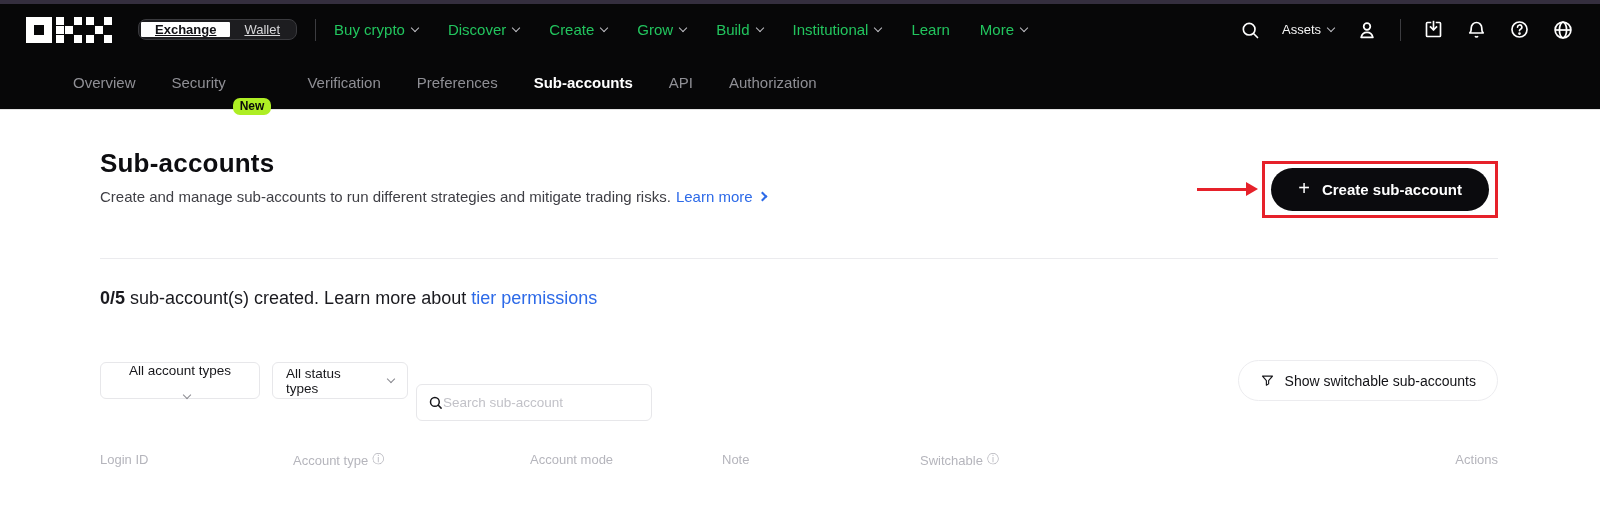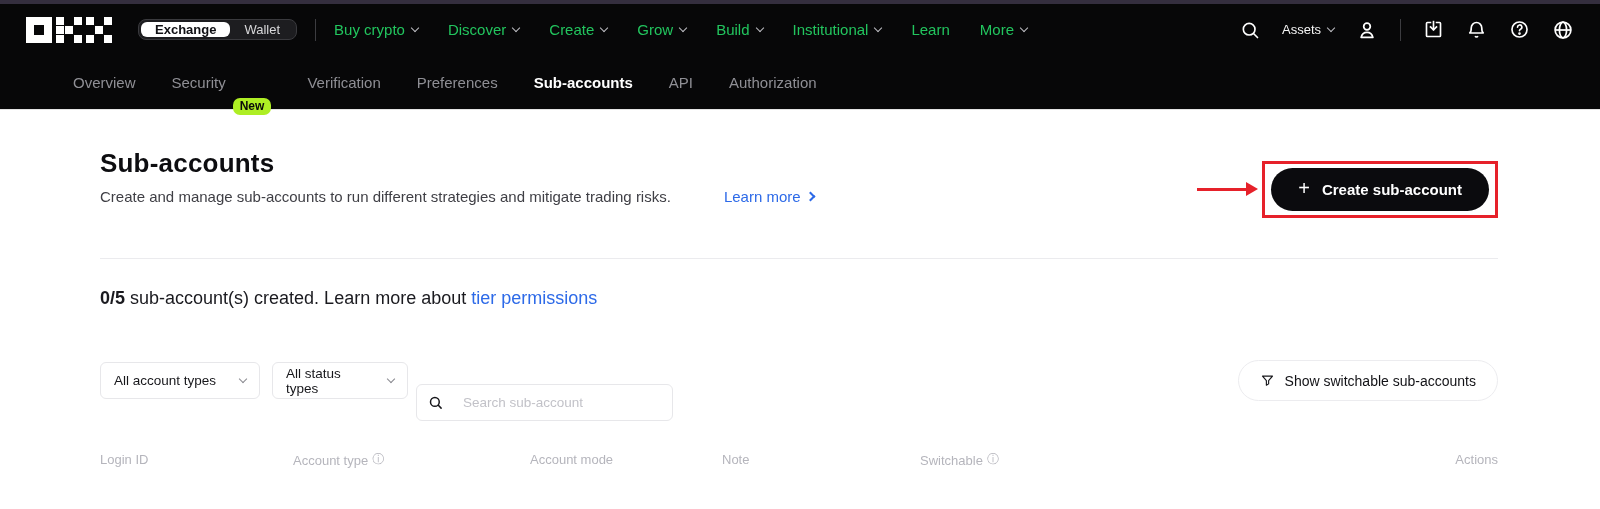--- a/index.html
+++ b/index.html
@@ -11,21 +11,21 @@
 
   
   .topbar { height:51px; background:#070708; display:flex; align-items:center; padding:0 26px; color:#f5f5f5; }
   .logo { display:flex; align-items:center; gap:4px; cursor:pointer; }
   .glyph { width:26px; height:26px; }
   .glyph-o { border:8px solid #fff; background:transparent; }
   .glyph-grid { display:grid; grid-template-columns:repeat(3,8px); grid-template-rows:repeat(3,8px); gap:1px; }
   .cell { background:transparent; } .cell.on { background:#fff; }
 
   .seg-toggle { margin-left:26px; display:flex; background:#1d1d20; border:1px solid #3a3a3e; border-radius:8px; padding:2px; font-size:13px; }
-  .seg { padding:0 14px; border-radius:6px; color:#d8d8da; cursor:pointer; }
+  .seg { padding:0 14px; border-radius:1px; color:#d8d8da; cursor:pointer;text-decoration:underline; }
   .seg.active { background:#fff; color:#101014; font-weight:600; }
 
   .vdiv-dark { width:1px; height:22px; background:#3c3c40; margin:0 18px; }
 
   .topnav { display:flex; align-items:center; gap:30px; font-size:15px; }
   .topnav-item { display:flex; align-items:center; color:#22c55e; cursor:pointer; white-space:nowrap; }
   .chev { display:inline-block; width:6px; height:6px; border-right:1.6px solid #bdbdc2; border-bottom:1.6px solid #bdbdc2; transform:rotate(45deg); margin-left:7px; margin-top:-3px; }
 
   .topbar-right { margin-left:auto; display:flex; align-items:center; gap:22px; }
   .icon-btn { display:flex; align-items:center; color:#fff; cursor:pointer; }
@@ -36,43 +36,43 @@
   .subnav { height:55px; background:#070708; display:flex; align-items:center; gap:36px; padding:0 73px; font-size:15px; border-bottom:1px solid #e3e3e3; }
   .subnav-item { color:#8f8f95; cursor:pointer; display:flex; align-items:center; gap:7px; white-space:nowrap; }
   .subnav-item.active { color:#ffffff; font-weight:700; }
   .badge-new { background:#aeee24; color:#0a0a0a; font-size:12px; font-weight:700; padding:2px 7px 3px; border-radius:7px; line-height:1;margin-top:48px; }
 
   
   .main { background:#fff; padding:0 102px 0 100px; }
   .page-head { display:flex; justify-content:space-between; align-items:flex-start; }
   .title-block { margin-top:38px; }
   .page-title { font-size:26px; font-weight:700; color:#0d0d10; letter-spacing:.2px; }
-  .page-desc { margin-top:9px; font-size:15px; color:#3f3f45; display:flex; align-items:flex-end;gap:48px; }
+  .page-desc { margin-top:9px; font-size:15px; color:#3f3f45; display:flex; align-items:flex-end; }
   .link { color:#2d6ae8; cursor:pointer; }
   .desc-link { margin-left:5px; display:flex; align-items:center; gap:6px; }
   .chev-right { display:inline-block; width:7px; height:7px; border-top:2px solid #2d6ae8; border-right:2px solid #2d6ae8; transform:rotate(45deg); }
 
   .annotation { display:flex; align-items:center; gap:15px; margin-top:51px; }
   .arrow { position:relative; width:50px; height:3px; background:#e6212a; }
   .arrow::after { content:""; position:absolute; right:-11px; top:-6px; border-left:12px solid #e6212a; border-top:7.5px solid transparent; border-bottom:7.5px solid transparent; }
   .red-box { border:3px solid #e6212a; padding:4px 6px; }
   .create-btn { background:#0b0b0e; color:#fff; border:none; border-radius:22px; height:43px; padding:0 27px; display:flex; align-items:center; gap:12px; font-size:15px; font-weight:600; cursor:pointer; font-family:inherit; }
   .plus { font-size:20px; font-weight:400; margin-top:-2px; }
 
   .divider { margin-top:40px; border-top:1px solid #ebebee; }
 
   .summary { padding-top:29px; font-size:18px; color:#1a1a1f; }
   .summary b { font-weight:700; }
 
   .filter-row { margin-top:31px; display:flex; align-items:center; }
   .select { height:37px; border:1px solid #e7e7ea; border-radius:6px; display:flex; align-items:center; justify-content:space-between; padding:0 13px; font-size:13.5px; color:#17171b; cursor:pointer; background:#fff; }
   .select .chev { border-color:#8a8a90; margin-left:14px; }
-  .sel-account { width:160px; margin-right:12px; }
+  .sel-account { width:160px; margin-right:12px;flex-direction:column; }
   .sel-status { width:136px; margin-right:8px; }
-  .search-box { width:257px; height:37px; border:1px solid #e7e7ea; border-radius:6px; display:flex; align-items:center; padding:0 11px; gap:20px; background:#fff;margin-top:44px; }
+  .search-box { width:236px; height:37px; border:1px solid #e7e7ea; border-radius:6px; display:flex; align-items:center; padding:0 11px; gap:0; background:#fff;margin-top:44px; }
   .search-box input { border:none; outline:none; font-size:13.5px; color:#17171b; width:100%; font-family:inherit; }
   .search-box input::placeholder { color:#c2c2c8; }
   .pill-btn { margin-left:auto; height:41px; border:1px solid #ececef; border-radius:21px; background:#fff; display:flex; align-items:center; gap:10px; padding:0 21px; font-size:14px; color:#121216; cursor:pointer; font-family:inherit; }
 
   .table-head { margin-top:30px; display:grid; grid-template-columns:193px 237px 192px 198px 1fr auto; font-size:13px; color:#b5b5bc; align-items:center; }
   .th { display:flex; align-items:flex-end; gap:4px; white-space:nowrap; }
   .th-actions { justify-self:end; }
   .info-glyph { font-size:12px; color:#b5b5bc; font-style:normal; }
 </style>
 </head>

